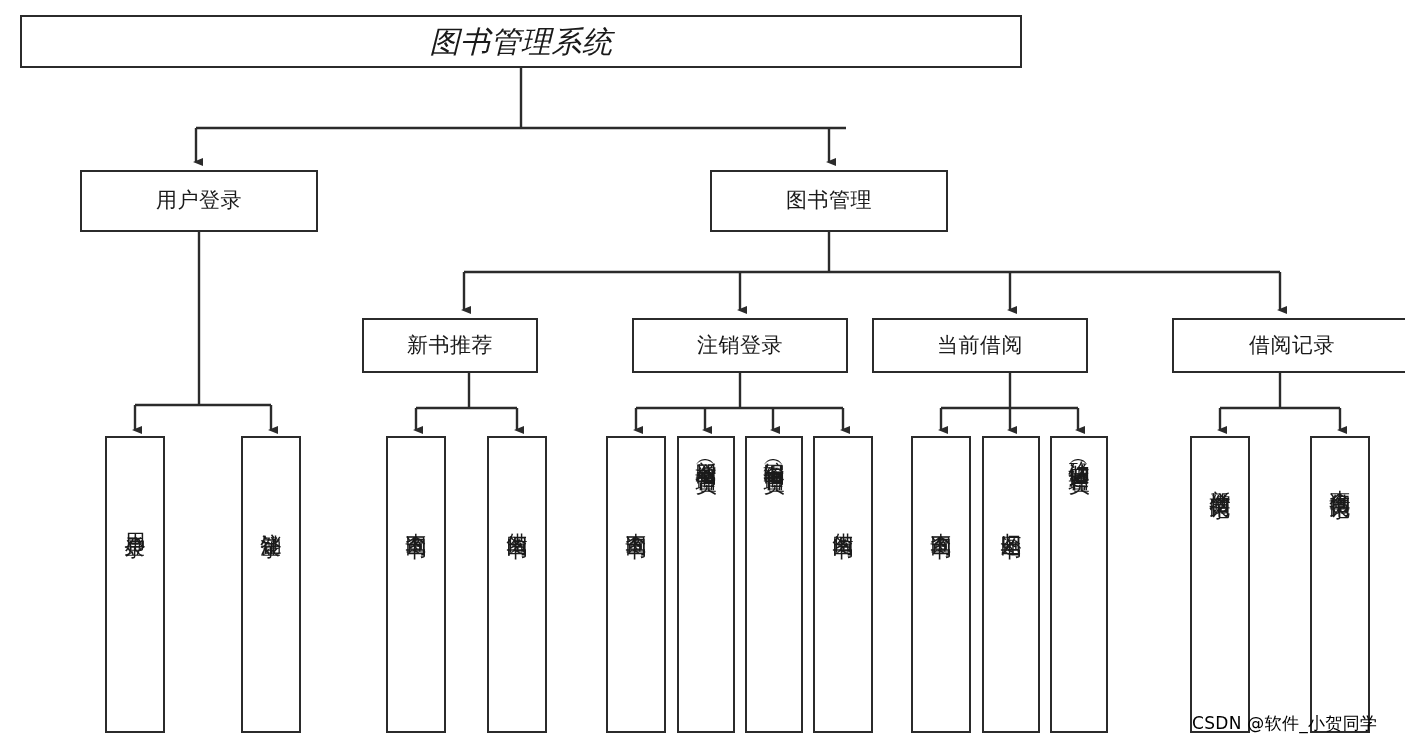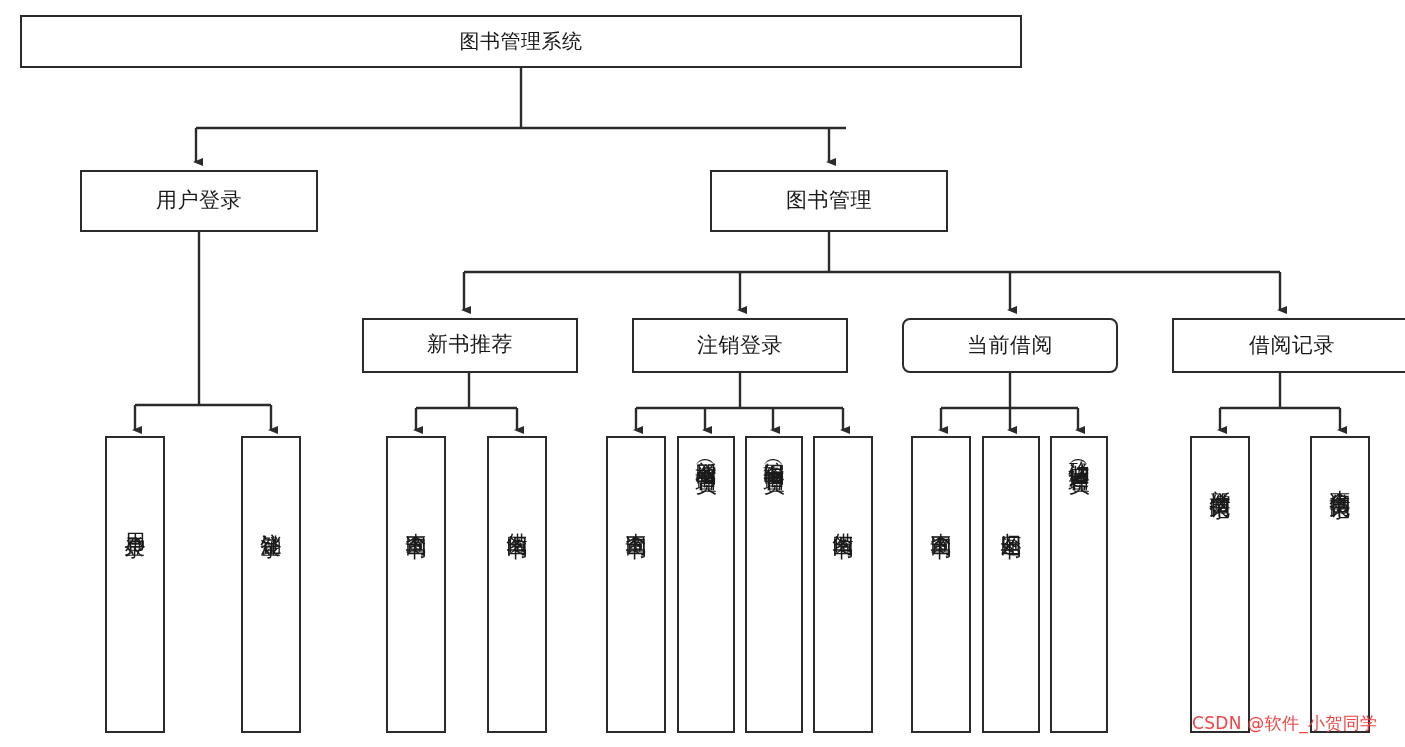--- a/index.html
+++ b/index.html
@@ -52,24 +52,24 @@
     justify-content: center;
     padding-top: 8px;
   }
   .node.vertical .label {
     writing-mode: vertical-rl;
     text-orientation: upright;
     font-size: 21px;
     line-height: 1.05;
     letter-spacing: 2px;
   }
-  .node.root .label { font-size: 20px; }
+  .node.root .label { font-size: 30px; font-style: italic; }
   .watermark {
     position: absolute;
-    color: #ef4444;
+    color: #000000;
     font-size: 17px;
     white-space: nowrap;
     letter-spacing: 0.3px;
     font-family: "DejaVu Sans", "Liberation Sans", sans-serif;
   }
 </style>
 </head>
 <body>
 
 <div id="diagram-root">
@@ -128,27 +128,27 @@
     <span class="label">图书管理系统</span>
   </div>
 
   <div class="node horizontal" style="left:80px; top:170px; width:238px; height:62px;">
     <span class="label">用户登录</span>
   </div>
   <div class="node horizontal" style="left:710px; top:170px; width:238px; height:62px;">
     <span class="label">图书管理</span>
   </div>
 
-  <div class="node horizontal" style="left:362px; top:318px; width:216px; height:55px;font-family:Liberation Mono, monospace;">
+  <div class="node horizontal" style="left:362px; top:318px; width:176px; height:55px;">
     <span class="label">新书推荐</span>
   </div>
   <div class="node horizontal" style="left:632px; top:318px; width:216px; height:55px;">
     <span class="label">注销登录</span>
   </div>
-  <div class="node horizontal" style="left:902px; top:318px; width:216px; height:55px;border-radius:8px;">
+  <div class="node horizontal" style="left:872px; top:318px; width:216px; height:55px;">
     <span class="label">当前借阅</span>
   </div>
   <div class="node horizontal" style="left:1172px; top:318px; width:240px; height:55px;">
     <span class="label">借阅记录</span>
   </div>
 
   <div class="node vertical" style="left:105px; top:436px; width:60px; height:297px; padding-top:78px;">
     <span class="label">用户登录</span>
   </div>
   <div class="node vertical" style="left:241px; top:436px; width:60px; height:297px; padding-top:78px;">

